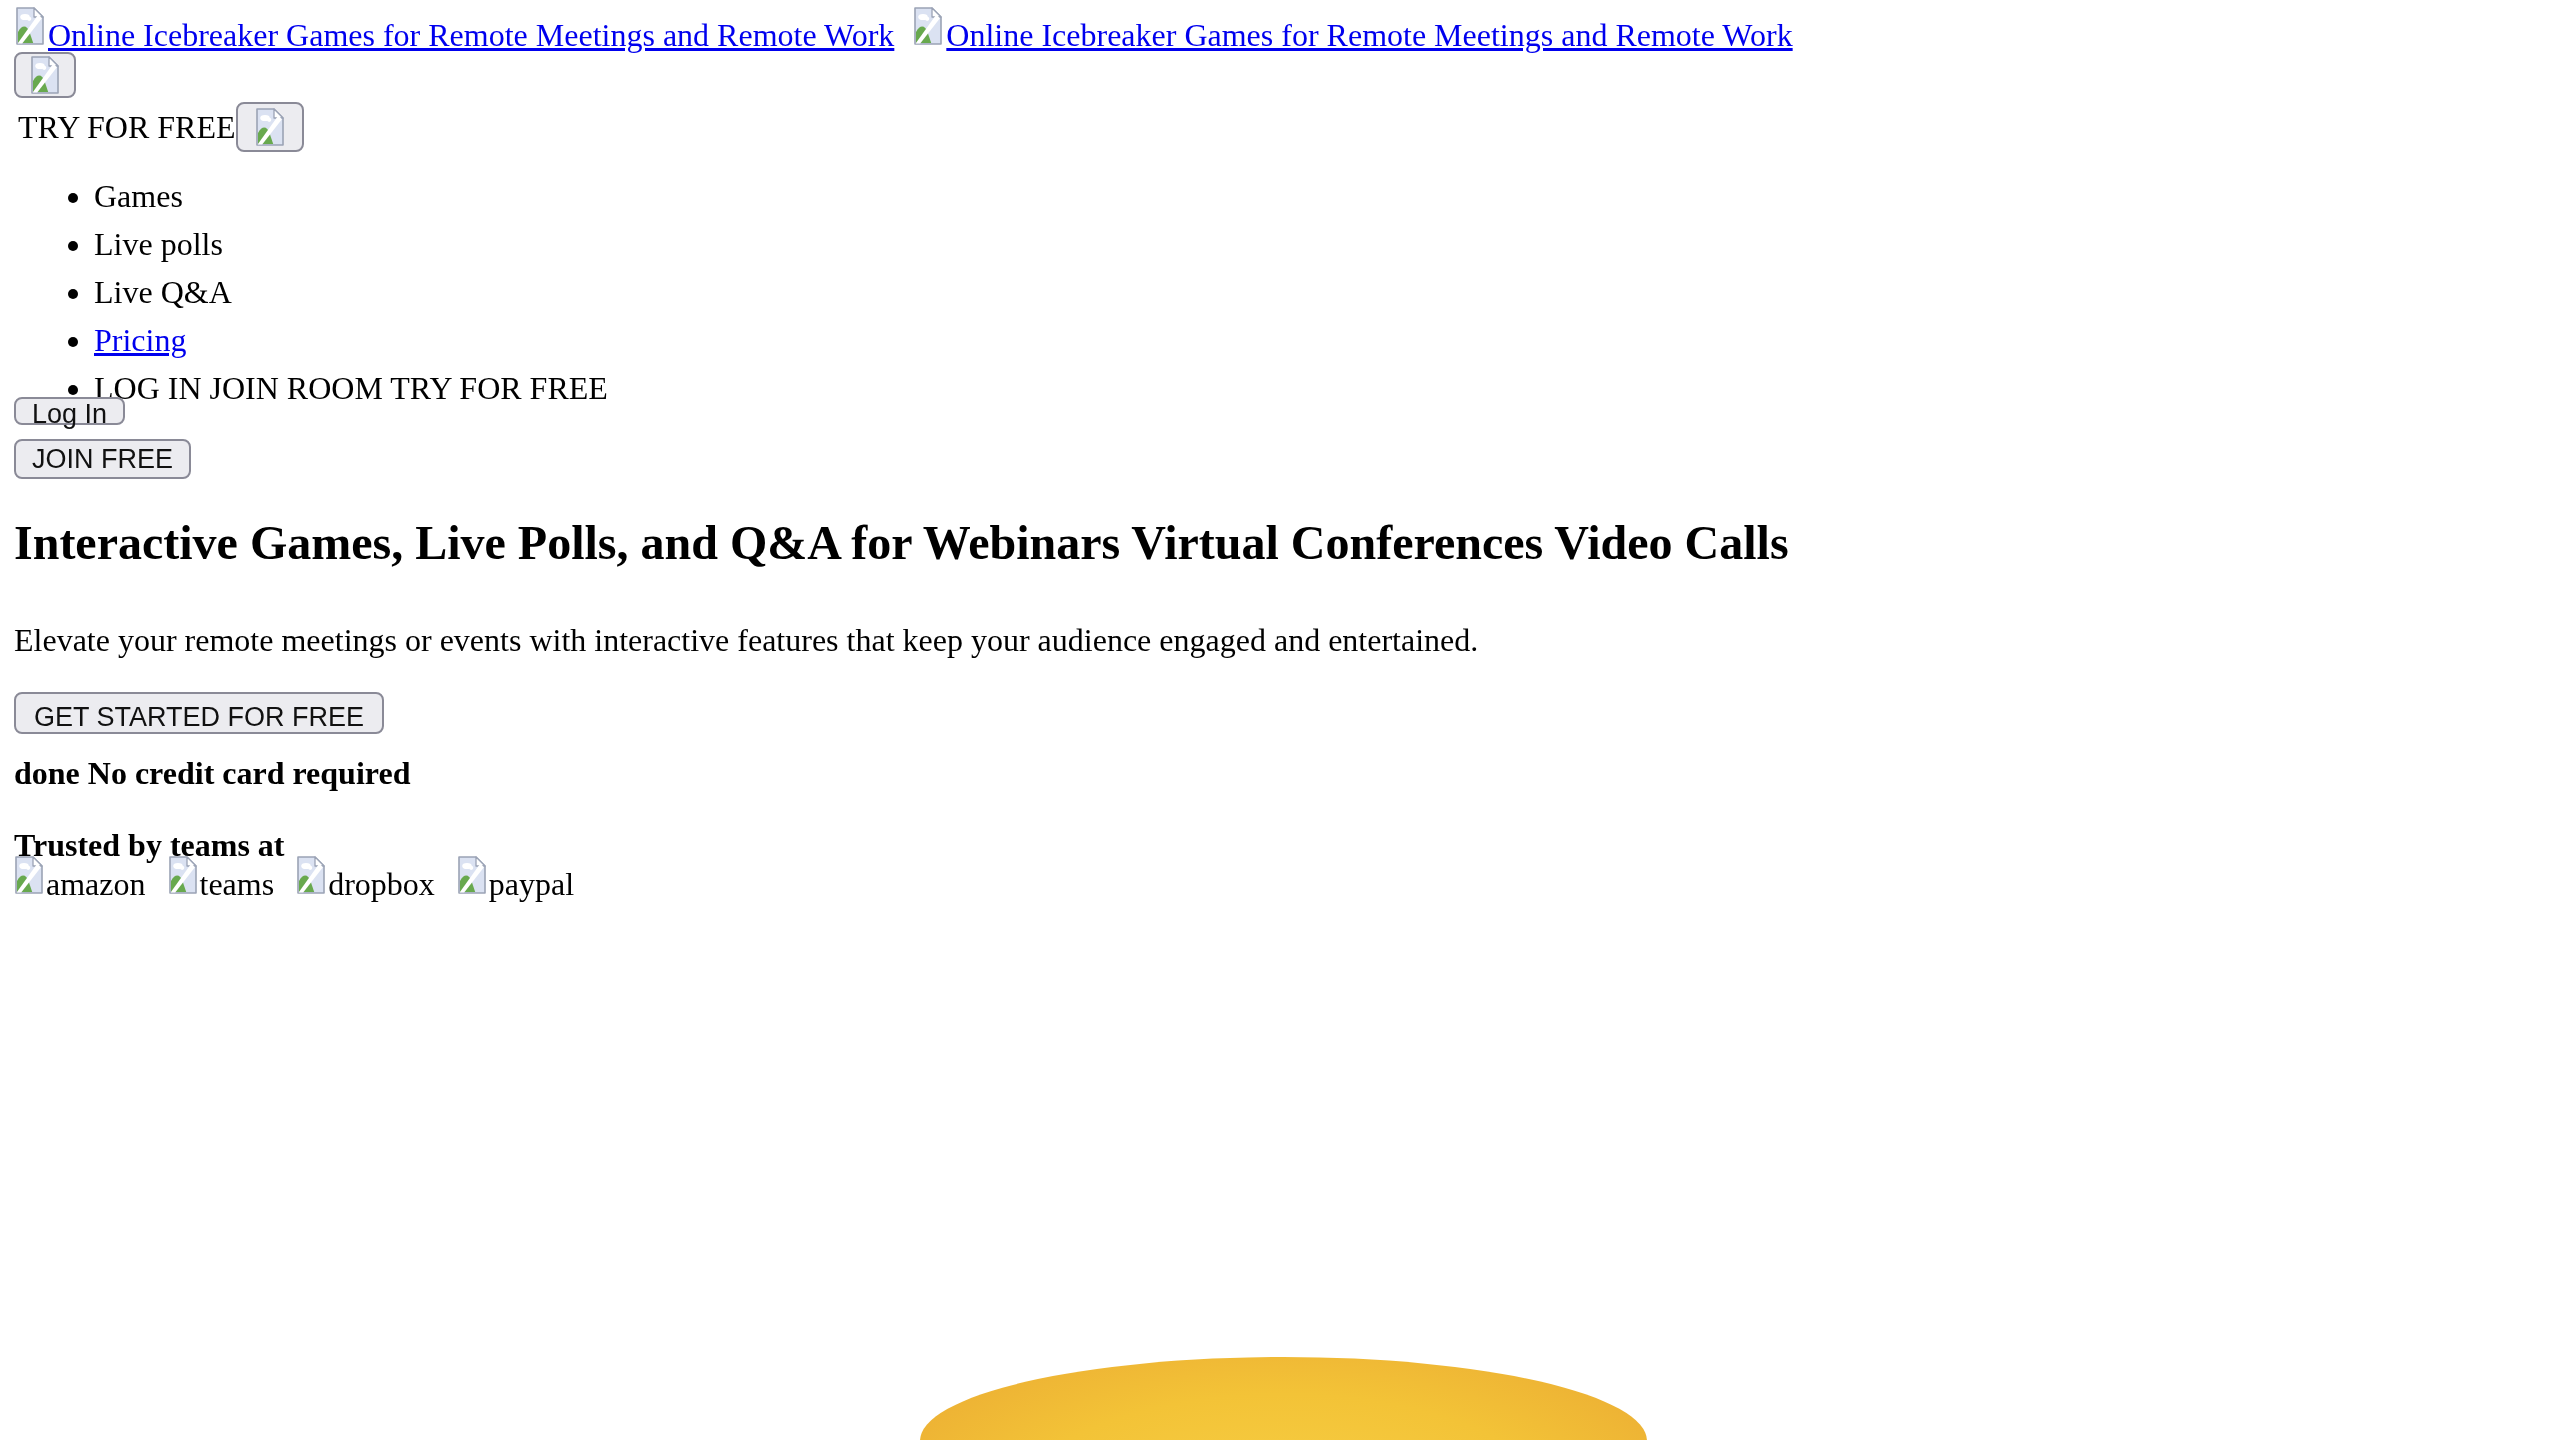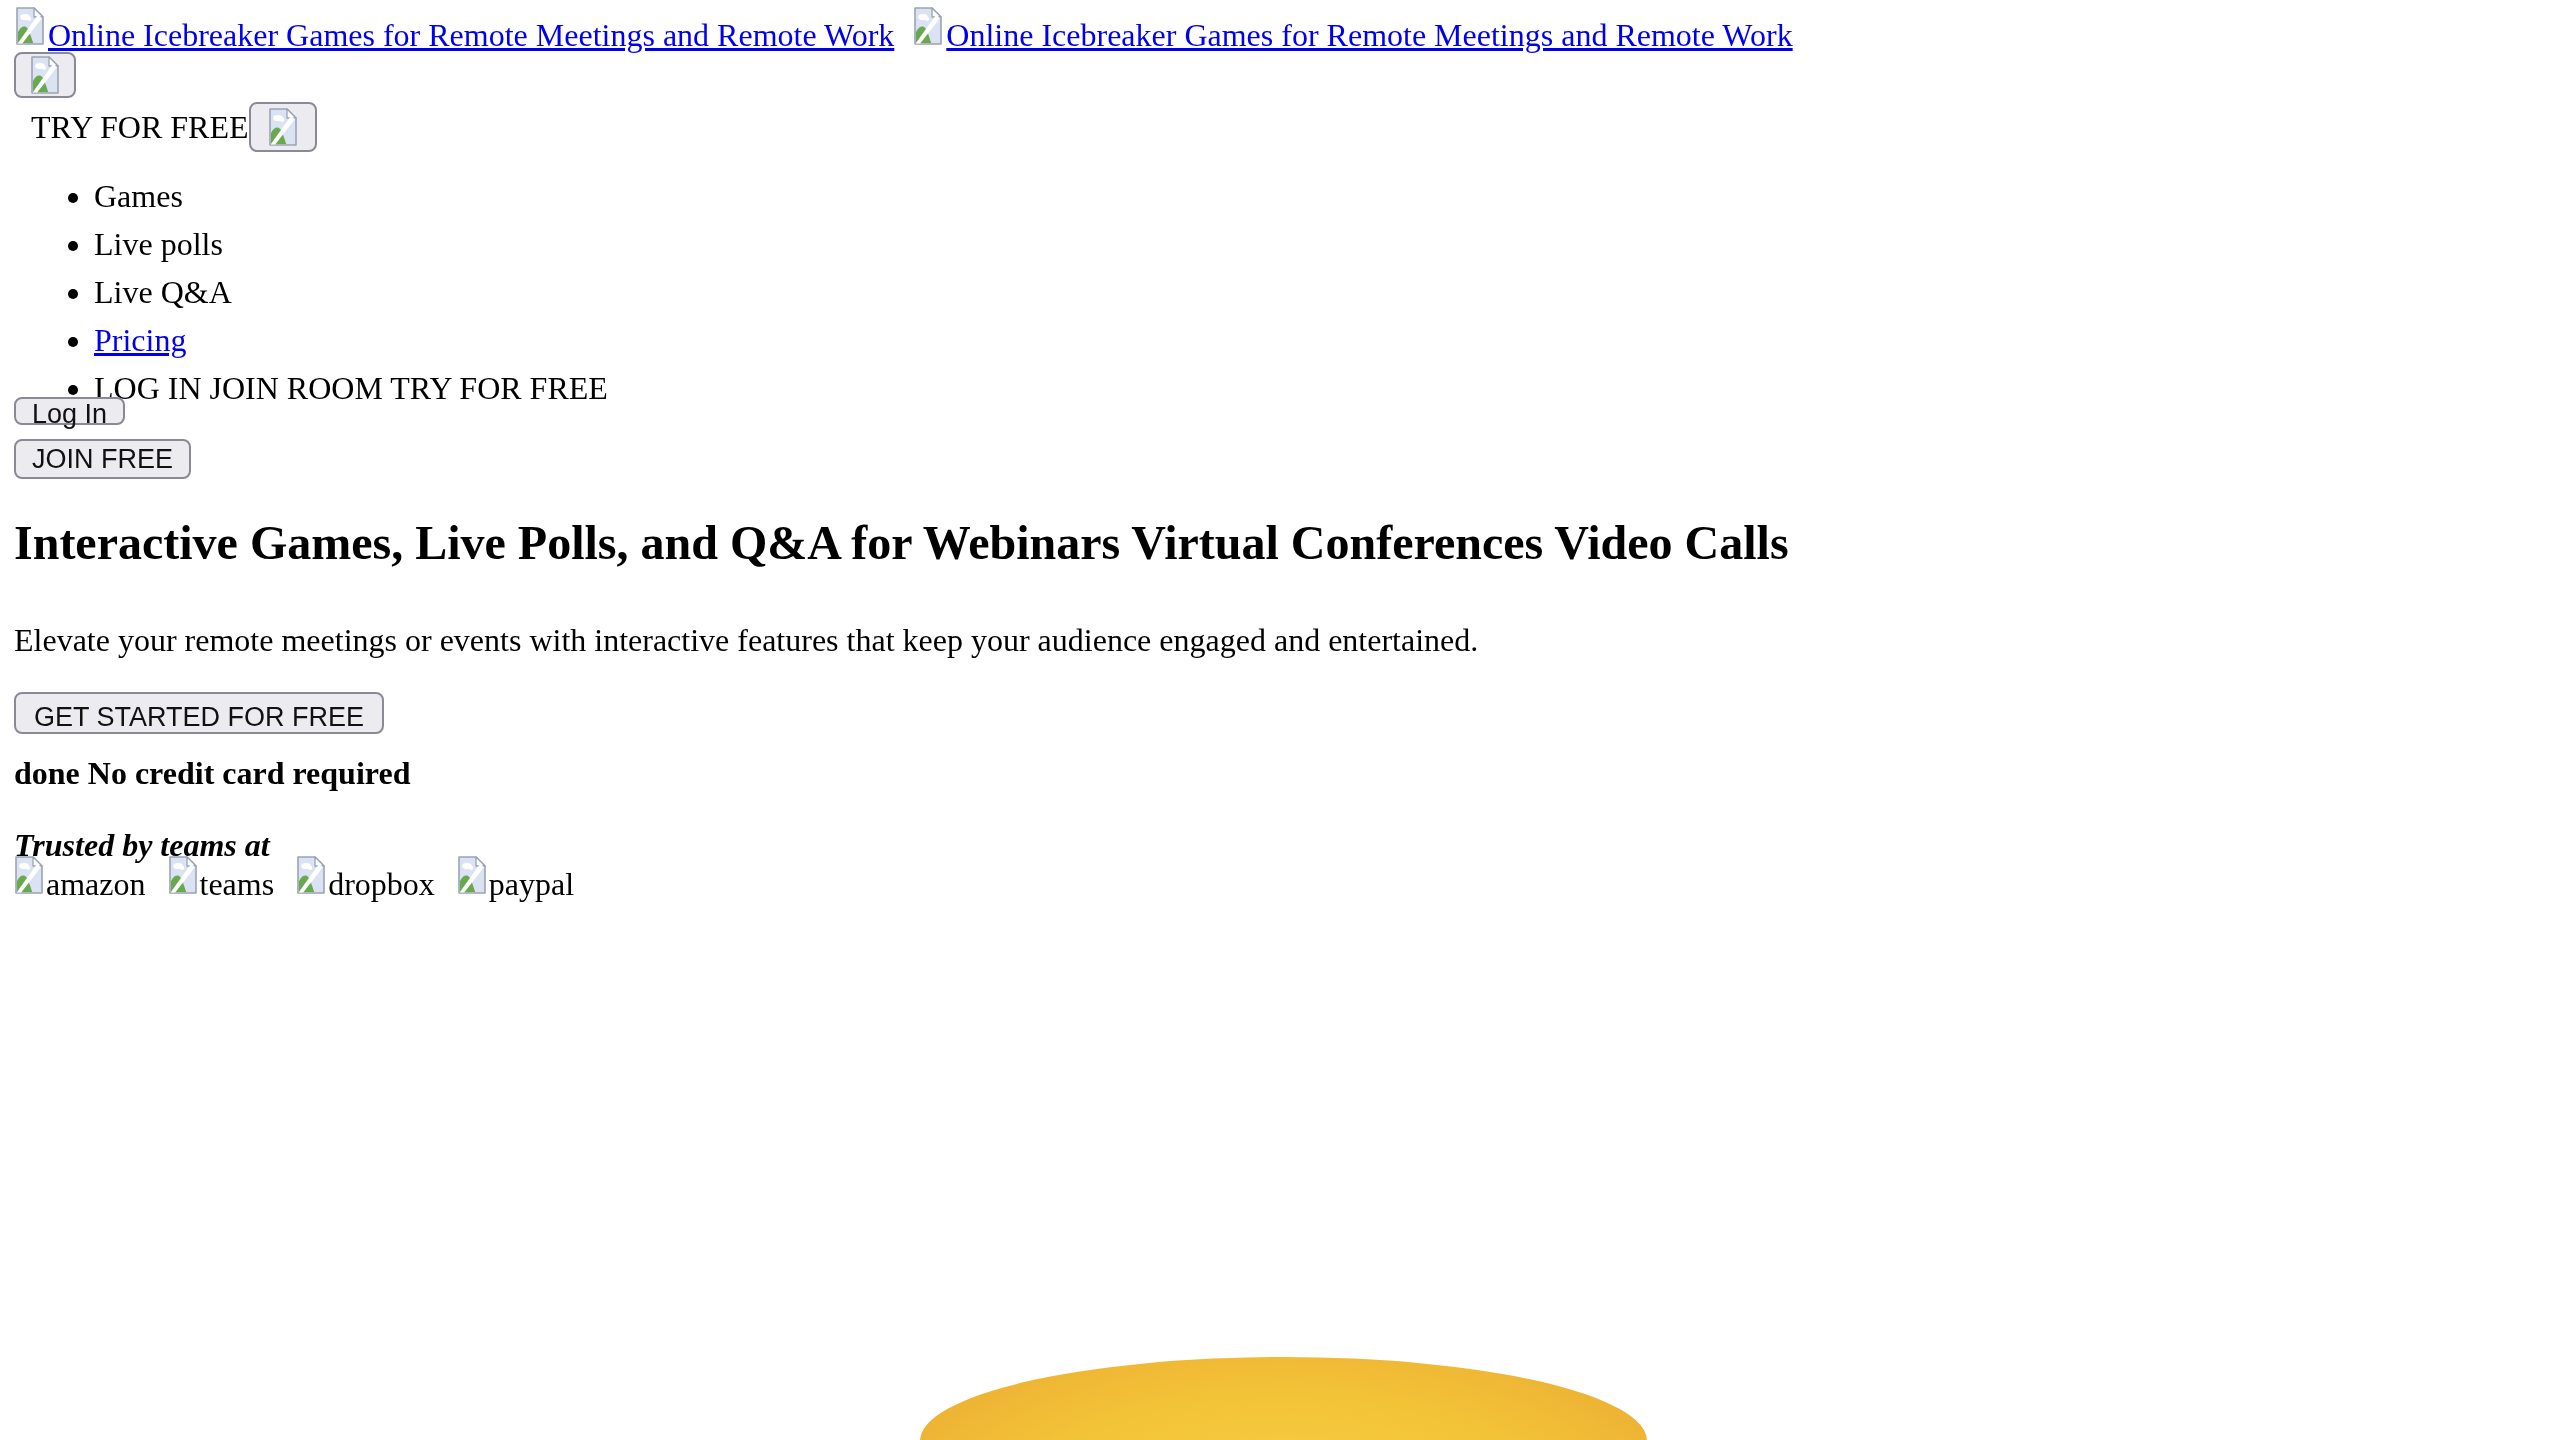--- a/index.html
+++ b/index.html
@@ -22,21 +22,21 @@
   svg.bi{width:32px;height:40px;vertical-align:baseline;margin-right:2px;}
 
   
   .icon-btn{
     display:inline-flex;align-items:center;justify-content:center;
     background:#ececf0;border:2px solid #8a8a97;border-radius:8px;
     padding:0;cursor:pointer;
   }
   .icon-btn svg.bi{margin:0;}
   .icon-btn1{left:14px;top:52px;width:62px;height:46px;}
-  .try-row{left:31px;top:100px;height:54px;display:flex;align-items:center;font-size:32px;}
+  .try-row{left:18px;top:100px;height:54px;display:flex;align-items:center;font-size:32px;}
   .icon-btn2{width:68px;height:50px;}
 
   
   ul.nav{left:14px;top:172px;margin:0;padding:0 0 0 80px;font-size:32px;line-height:48px;list-style:disc;}
   ul.nav a{color:#0000ee;}
 
   
   .push-btn{
     display:inline-block;
     background:#ececf0;border:2px solid #8a8a97;border-radius:8px;
@@ -44,21 +44,21 @@
     padding:0 16px;cursor:pointer;
   }
   .login-btn{left:14px;top:397px;height:28px;}
   .join-btn{left:14px;top:439px;height:40px;}
   .get-started-btn{left:14px;top:692px;height:42px;padding:8px 18px;}
 
   h1.hero-title{left:14px;top:514px;margin:0;font-size:48px;font-weight:bold;line-height:1.2;white-space:nowrap;}
   p.hero-sub{left:14px;top:618px;margin:0;font-size:32px;line-height:1.4;}
   p.bold-line{margin:0;font-size:32px;font-weight:bold;line-height:1.35;}
   .no-credit{left:14px;top:752px;}
-  .trusted{left:14px;top:824px;font-style:italic;}
+  .trusted{left:14px;top:824px;}
 
   .logo-strip{left:14px;top:855px;font-size:32px;white-space:nowrap;}
   .logo-item{margin-right:14px;}
   .logo-item svg.bi{width:30px;height:40px;margin-right:2px;}
 
   .blob{
     left:920px;top:1357px;width:727px;height:168px;
     border-radius:50%;
     background:radial-gradient(ellipse at 50% 100%, #f8d147 0%, #f3c337 55%, #eaa933 100%);
   }

